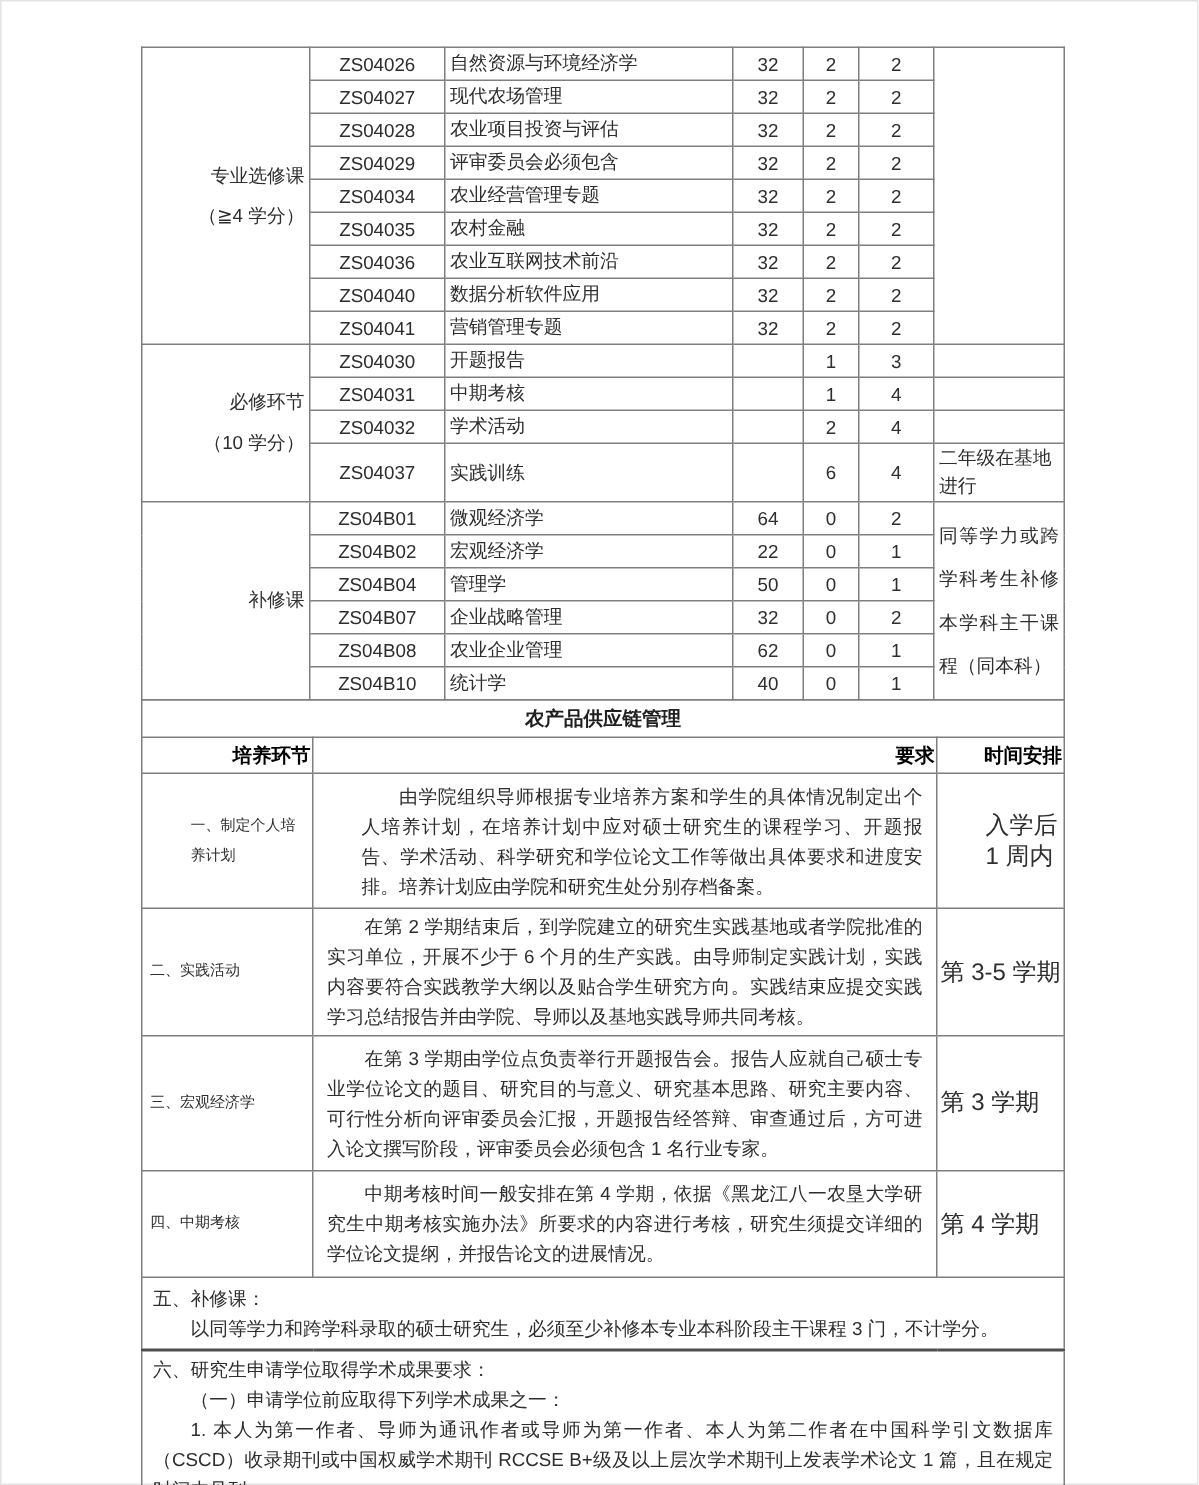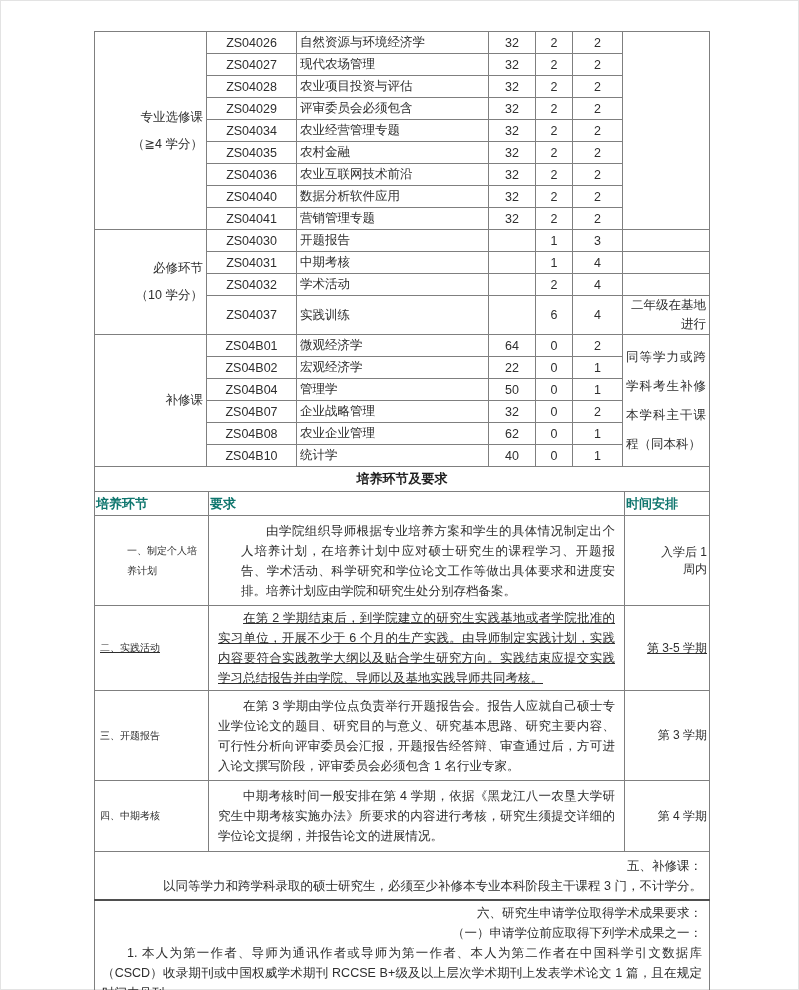--- a/index.html
+++ b/index.html
@@ -19,35 +19,35 @@
   td { border:1px solid #7f7f7f; overflow:hidden; }
 
   
   .course-table td { height:21px; font-size:12.5px; padding:0 3px; }
   .course-table tr.tall td { height:38px; }
   .cat { text-align:center; vertical-align:middle; padding:0; }
   .cat div { line-height:27px;text-align:right; }
   .code { text-align:center; }
   .name { text-align:left; padding-left:8px; }
   .num  { text-align:center; }
-  .note { text-align:right; font-size:12.5px; line-height:19px; padding:0 5px; }
+  .note { text-align:left; font-size:12.5px; line-height:19px; padding:0 5px; }
   .merged-note { text-align:justify; text-align-last:left; font-size:12.5px; line-height:29px; padding:0 7px; vertical-align:middle; }
 
   
   .req-table { margin-top:-1px; }
   .req-title { text-align:center; font-weight:bold; font-size:13px; height:22px; color:#1f1f1f; }
-  .req-head td { text-align:left; font-weight:bold; font-size:13px; height:21px; color:#0f766e; }
+  .req-head td { text-align:right; font-weight:bold; font-size:13px; height:21px; color:#000000; }
   .stage { font-size:10px; line-height:20px; padding:2px 5px; text-align:left; vertical-align:middle; }
   .req-cell { padding:2px 9px; vertical-align:middle; }
   .req-p { margin:0; text-indent:2em; text-align:justify; font-size:12.5px; line-height:20px; }
-  .sched { text-align:right; font-size:12px; padding:0 2px; }
-  .rh1 td { height:85px;padding-left:32px; } .rh2 td { height:80px;text-decoration:underline; } .rh3 td { height:85px; }
+  .sched { text-align:left; font-size:16px; padding:0 2px; }
+  .rh1 td { height:85px;padding-left:32px; } .rh2 td { height:80px; } .rh3 td { height:85px; }
   .rh4 td { height:66px; } .rh5 td { height:43px; } .rh6 td { height:83px; }
   .extra-cell { padding:2px 7px; vertical-align:middle; }
-  .extra-line { margin:0; font-size:12.5px; line-height:20px; text-align:right; }
+  .extra-line { margin:0; font-size:12.5px; line-height:20px; text-align:left; }
   .extra-line.indent { text-indent:2em; }
   .extra-line.just { text-align:justify; }
   .thick-top td { border-top:2px solid #4f4f4f; }
 </style>
 </head>
 <body>
 
 <div class="page">
   <div class="tables">
 
@@ -216,21 +216,21 @@
     </table>
 
     <table class="req-table">
       <colgroup>
         <col style="width:114px">
           <col style="width:416px">
           <col style="width:85px">
       </colgroup>
       <tbody>
         <tr>
-          <td class="req-title" colspan="3">培养环节及要求</td>
+          <td class="req-title" colspan="3">农产品供应链管理</td>
         </tr>
         <tr class="req-head">
           <td>培养环节</td>
           <td>要求</td>
           <td>时间安排</td>
         </tr>
 
         <tr class="rh1">
           <td class="stage">一、制定个人培养计划</td>
           <td class="req-cell">
@@ -239,21 +239,21 @@
           <td class="sched">入学后 1 周内</td>
         </tr>
         <tr class="rh2">
           <td class="stage">二、实践活动</td>
           <td class="req-cell">
             <p class="req-p">在第 2 学期结束后，到学院建立的研究生实践基地或者学院批准的实习单位，开展不少于 6 个月的生产实践。由导师制定实践计划，实践内容要符合实践教学大纲以及贴合学生研究方向。实践结束应提交实践学习总结报告并由学院、导师以及基地实践导师共同考核。</p>
           </td>
           <td class="sched">第 3-5 学期</td>
         </tr>
         <tr class="rh3">
-          <td class="stage">三、开题报告</td>
+          <td class="stage">三、宏观经济学</td>
           <td class="req-cell">
             <p class="req-p">在第 3 学期由学位点负责举行开题报告会。报告人应就自己硕士专业学位论文的题目、研究目的与意义、研究基本思路、研究主要内容、可行性分析向评审委员会汇报，开题报告经答辩、审查通过后，方可进入论文撰写阶段，评审委员会必须包含 1 名行业专家。</p>
           </td>
           <td class="sched">第 3 学期</td>
         </tr>
         <tr class="rh4">
           <td class="stage">四、中期考核</td>
           <td class="req-cell">
             <p class="req-p">中期考核时间一般安排在第 4 学期，依据《黑龙江八一农垦大学研究生中期考核实施办法》所要求的内容进行考核，研究生须提交详细的学位论文提纲，并报告论文的进展情况。</p>
           </td>

